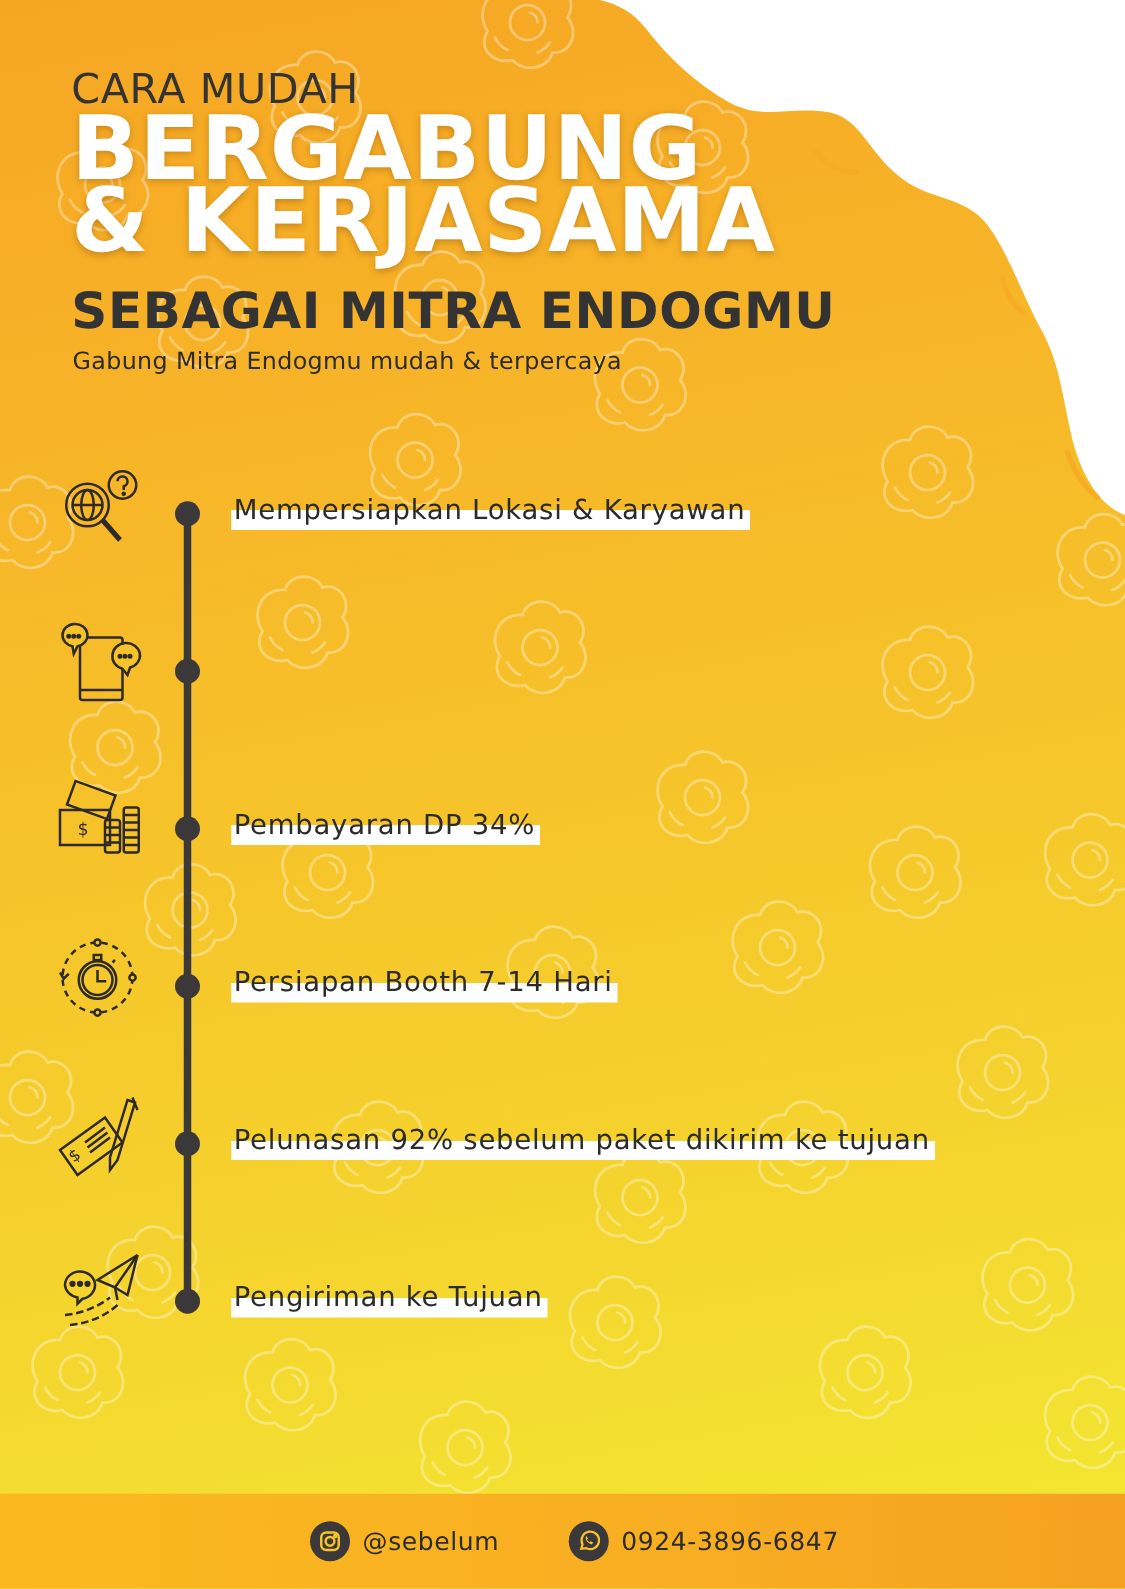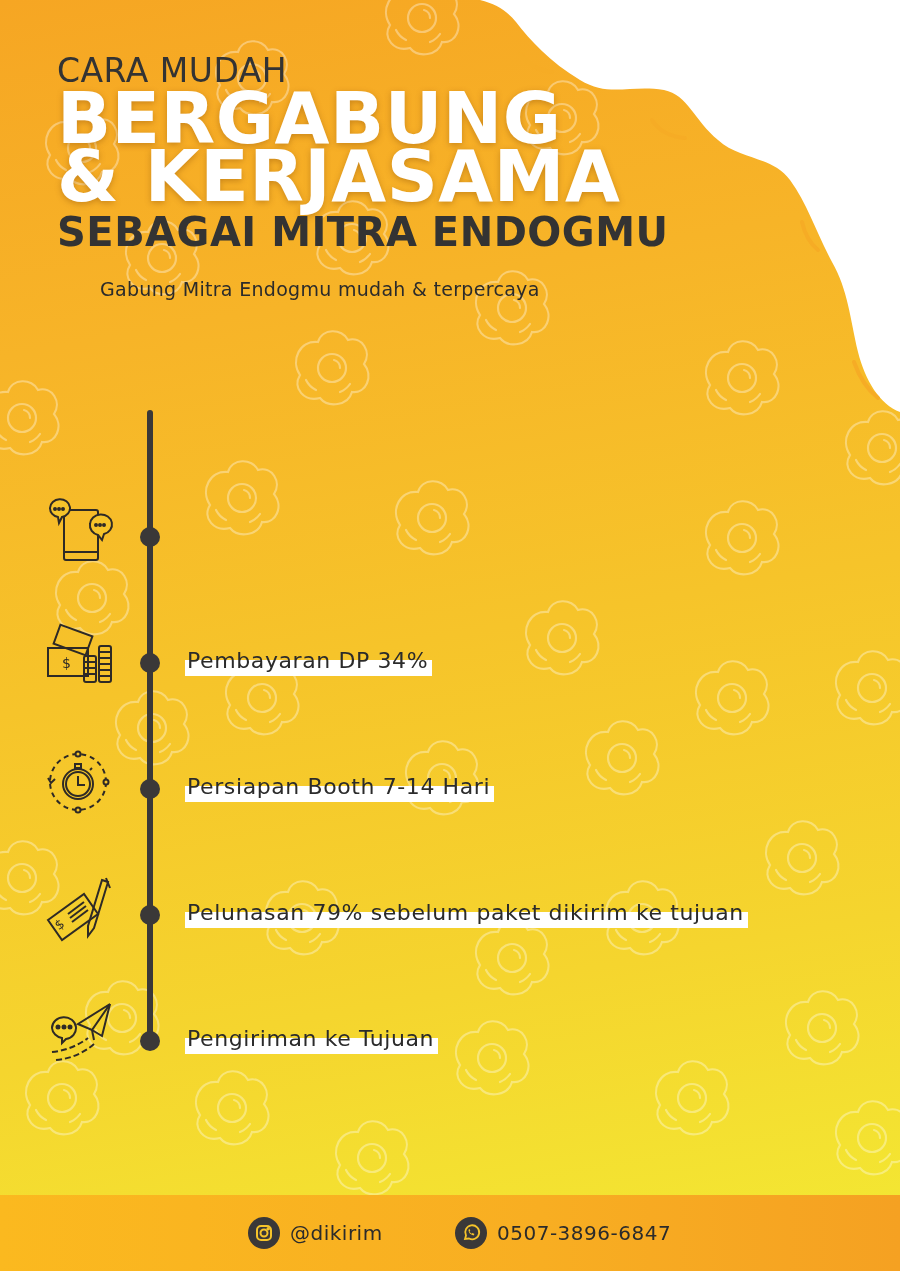--- a/index.html
+++ b/index.html
@@ -5,22 +5,22 @@
   html,body{margin:0;padding:0;}
   body{width:900px;height:1271px;overflow:hidden;font-family:"DejaVu Sans","Liberation Sans",sans-serif;}
   .poster{position:relative;width:900px;height:1271px;overflow:hidden;
     background:linear-gradient(170deg,#f6a623 0%,#f7b428 25%,#f6c42a 50%,#f5d52e 75%,#f3ea33 100%);}
   .eggs{position:absolute;inset:0;pointer-events:none;}
   .cloud{position:absolute;top:0;right:0;width:420px;height:430px;}
   .title{position:absolute;left:57px;top:52px;color:#333;font-weight:bold;letter-spacing:0.5px;}
   .t1{font-size:33px;line-height:38px;color:#333;font-family:"DejaVu Sans",sans-serif;font-weight:normal;}
   .t2,.t3{font-size:71px;line-height:58px;color:#fff;font-family:"DejaVu Sans",sans-serif;font-weight:bold;
     text-shadow:0 2px 6px rgba(120,60,0,0.35);}
-  .t4{font-size:40px;line-height:48px;color:#333;font-family:"DejaVu Sans",sans-serif;font-weight:bold;margin-top:2px;}
-  .sub{position:absolute;left:58px;top:278px;font-size:19px;color:#2b2b2b;font-family:"DejaVu Sans",sans-serif;letter-spacing:0.3px;margin-left:42px;}
+  .t4{font-size:40px;line-height:48px;color:#333;font-family:"DejaVu Sans",sans-serif;font-weight:bold;margin-top:19px;}
+  .sub{position:absolute;left:58px;top:278px;font-size:19px;color:#2b2b2b;font-family:"DejaVu Sans",sans-serif;letter-spacing:0.3px;}
   .line{position:absolute;left:147px;top:410px;width:6px;height:632px;background:#3a3838;border-radius:3px;}
   .step{position:absolute;left:0;width:900px;height:60px;}
   .dot{position:absolute;left:140px;top:19px;width:20px;height:20px;border-radius:50%;background:#3a3838;}
   .icon{position:absolute;left:44px;top:-12px;width:72px;height:72px;}
   .label{position:absolute;left:185px;top:12px;font-size:22px;color:#2b2b2b;letter-spacing:0.6px;white-space:nowrap;
     font-family:"DejaVu Sans",sans-serif;padding:0 4px 0 2px;
     background:linear-gradient(to bottom,transparent 0%,transparent 48%,#ffffff 48%,#ffffff 100%);line-height:30px;}
   .footer{position:absolute;left:0;top:1195px;width:900px;height:76px;
     background:linear-gradient(90deg,#fbb91f 0%,#f8ae22 60%,#f5a122 100%);}
   .contact{position:absolute;top:22px;display:flex;align-items:center;}
@@ -90,20 +90,34 @@
   <div class="title">
     <div class="t1">CARA MUDAH</div>
     <div class="t2">BERGABUNG</div>
     <div class="t3">&amp; KERJASAMA</div>
     <div class="t4">SEBAGAI MITRA ENDOGMU</div>
   </div>
   <div class="sub">Gabung Mitra Endogmu mudah &amp; terpercaya</div>
 
   <div class="line"></div>
 
+  <div class="step" style="top:382px">
+    <svg class="icon" viewBox="0 0 72 72" fill="none" stroke="#2e2a26" stroke-width="2">
+      <circle cx="26" cy="34" r="17"></circle>
+        <circle cx="26" cy="34" r="12"></circle>
+      <ellipse cx="26" cy="34" rx="5" ry="12"></ellipse>
+        <line x1="14" y1="34" x2="38" y2="34"></line>
+      <line x1="38" y1="46" x2="52" y2="62" stroke-width="4"></line>
+      <circle cx="54" cy="18" r="11"></circle>
+        <path d="M50,15 a4,4 0 1 1 5,4 v3"></path>
+        <circle cx="55" cy="25" r="0.8" fill="#2e2a26"></circle>
+    </svg>
+    <div class="dot"></div>
+    <span class="label">Mempersiapkan Lokasi &amp; Karyawan</span>
+  </div>
 
   <div class="step" style="top:508px">
     <svg class="icon" viewBox="0 0 72 72" fill="none" stroke="#2e2a26" stroke-width="2">
       <rect x="20" y="14" width="34" height="50" rx="2"></rect>
         <line x1="20" y1="56" x2="54" y2="56"></line>
       <path d="M6,12 a10,9 0 1 1 12,9 l-3,6 l-1,-6 a10,9 0 0 1 -8,-9z" fill="#f6c42a"></path>
       <circle cx="11" cy="13" r="1" fill="#2e2a26"></circle>
         <circle cx="15" cy="13" r="1" fill="#2e2a26"></circle>
         <circle cx="19" cy="13" r="1" fill="#2e2a26"></circle>
       <path d="M46,28 a11,10 0 1 1 14,10 l-2,6 l-4,-5 a11,10 0 0 1 -8,-11z" fill="#f6c42a"></path>
@@ -155,21 +169,21 @@
     <svg class="icon" viewBox="0 0 72 72" fill="none" stroke="#2e2a26" stroke-width="2">
       <polygon points="4,46 40,20 54,40 18,66"></polygon>
       <line x1="24" y1="40" x2="40" y2="28"></line>
         <line x1="26" y1="44" x2="42" y2="32"></line>
         <line x1="28" y1="48" x2="44" y2="36"></line>
       <text x="12" y="56" font-size="13" fill="#2e2a26" stroke="none" transform="rotate(-36 14 52)" font-family="DejaVu Sans,sans-serif">$</text>
       <polygon points="58,6 64,8 50,54 44,62 44,52"></polygon>
         <line x1="62" y1="4" x2="66" y2="14"></line>
     </svg>
     <div class="dot"></div>
-    <span class="label">Pelunasan 79% sebelum paket dikirim ke tujuan</span>
+    <span class="label">Pelunasan 92% sebelum paket dikirim ke tujuan</span>
   </div>
 
   <div class="step" style="top:1012px">
     <svg class="icon" viewBox="0 0 72 72" fill="none" stroke="#2e2a26" stroke-width="2">
       <path d="M8,28 a12,11 0 1 1 14,11 l-4,4 l0,-5 a12,11 0 0 1 -10,-10z"></path>
       <circle cx="14" cy="27" r="1.5" fill="#2e2a26"></circle>
         <circle cx="20" cy="27" r="1.5" fill="#2e2a26"></circle>
         <circle cx="26" cy="27" r="1.5" fill="#2e2a26"></circle>
       <polygon points="66,4 34,24 48,30"></polygon>
         <polyline points="66,4 58,36 48,30"></polyline>
@@ -183,26 +197,26 @@
 
   <div class="footer">
     <div class="contact" style="left:248px">
       <div class="circ">
         <svg width="18" height="18" viewBox="0 0 18 18" fill="none" stroke="#f6c42a" stroke-width="2">
             <rect x="2" y="2" width="14" height="14" rx="4"></rect>
             <circle cx="9" cy="9" r="3.5"></circle>
             <circle cx="13.2" cy="4.8" r="0.8" fill="#f6c42a"></circle>
           </svg>
       </div>
-      <span class="ctext">@dikirim</span>
+      <span class="ctext">@sebelum</span>
     </div>
     <div class="contact" style="left:455px">
       <div class="circ">
         <svg width="20" height="20" viewBox="0 0 20 20" fill="none" stroke="#f6c42a" stroke-width="1.8">
             <path d="M4,16 l1,-3.5 a7,7 0 1 1 3,3 z"></path>
             <path d="M7.5,7 q0,4 5,5.5 l1,-1.5 l-2,-1 l-0.8,0.8 q-1.6,-0.8 -2.2,-2.2 l0.8,-0.8 l-1,-2z" fill="#f6c42a" stroke="none"></path>
           </svg>
       </div>
-      <span class="ctext">0507-3896-6847</span>
+      <span class="ctext">0924-3896-6847</span>
     </div>
   </div>
 
 </div>
 
 </body></html>

